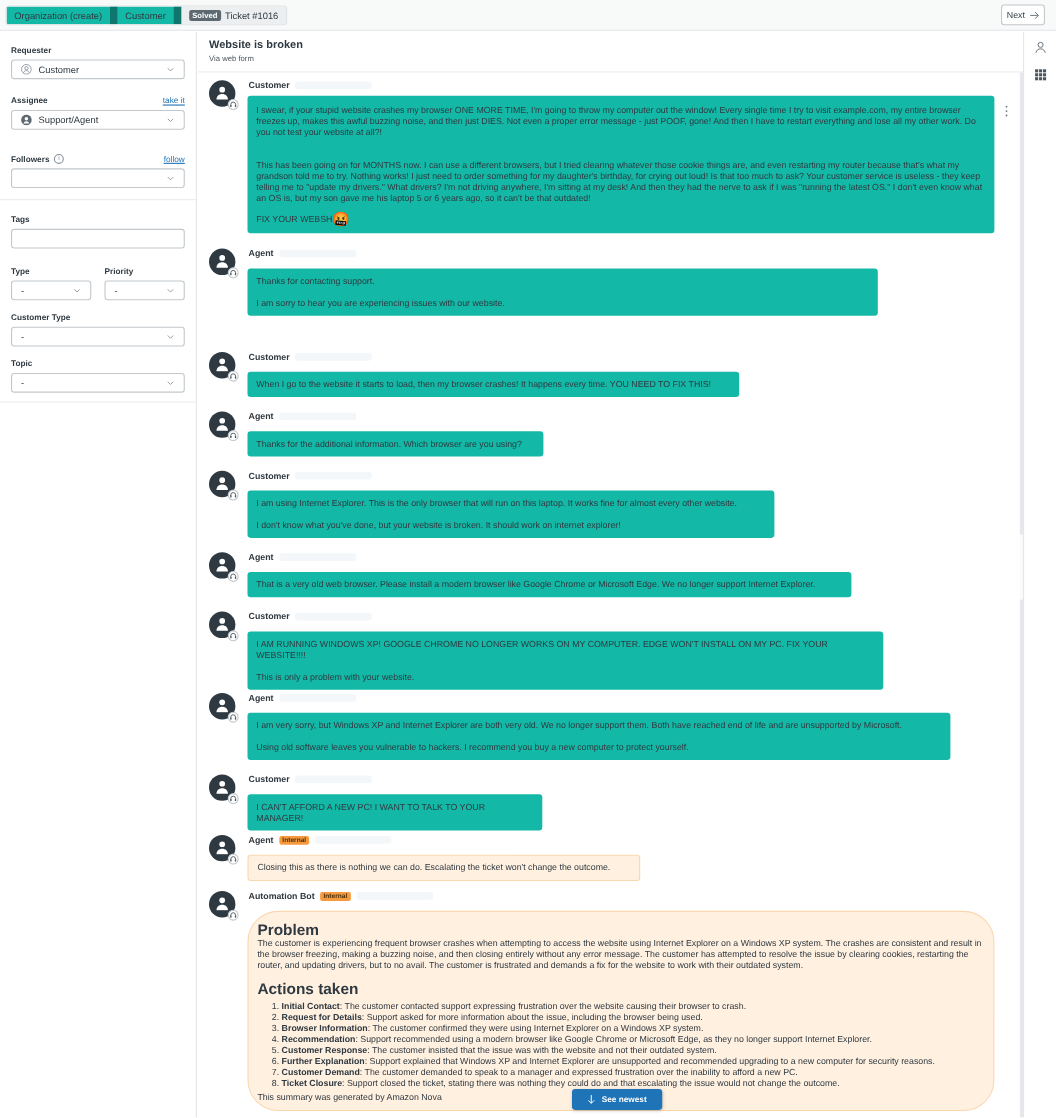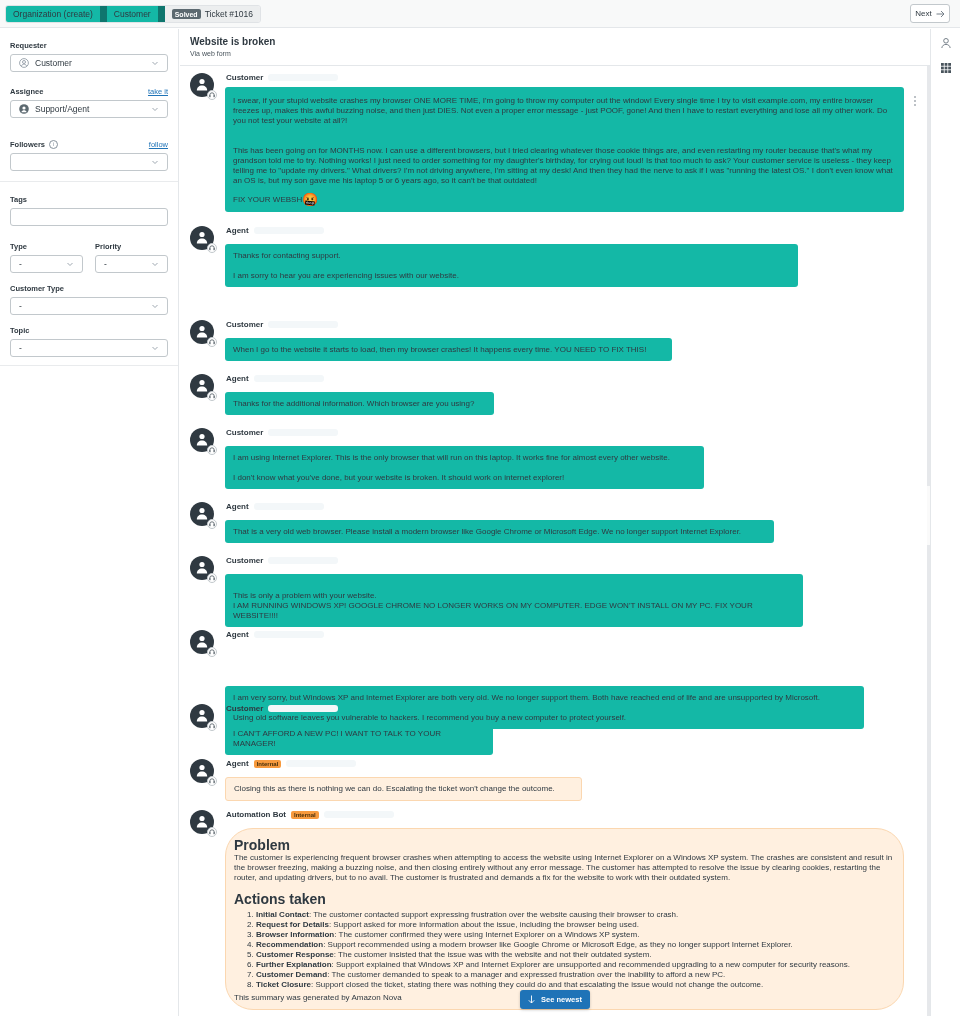--- a/index.html
+++ b/index.html
@@ -60,21 +60,21 @@
   .msg-menu { position: absolute; left: 913px; top: 95px; width: 4px; height: 12px; }
 
   
   .summary h2 { font-size: 14px; font-weight: bold; color: #2f3941; line-height: 16px; margin-top: 8px; }
   .summary .para { font-size: 8px; line-height: 10px; color: #2f3941; }
   .summary ol { padding-left: 22px; margin-top: 3px; }
   .summary li { font-size: 8px; line-height: 10px; }
   .summary li b { font-weight: bold; }
   .summary .foot { font-size: 8px; line-height: 10px; margin-top: 3px; }
 
-  .see-newest { position: absolute; left: 520px; top: 990px; width: 70px; height: 19px; background: #1f73b7; color: #fff; border-radius: 3px; font-size: 7.5px; font-weight: bold; display: flex; align-items: center; justify-content: center; gap: 6px; box-shadow: 0 1px 3px rgba(0,0,0,0.2); }
+  .see-newest { position: absolute; left: 520px; top: 990px; width: 82px; height: 19px; background: #1f73b7; color: #fff; border-radius: 3px; font-size: 7.5px; font-weight: bold; display: flex; align-items: center; justify-content: center; gap: 6px; box-shadow: 0 1px 3px rgba(0,0,0,0.2); }
   .emoji { font-size: 13px; vertical-align: -2px; }
 </style>
 </head>
 <body>
 
 <div class="topbar">
   <div class="tabs">
     <div class="tab">
         <span>Organization (create)</span>
       </div>
@@ -405,22 +405,22 @@
             <rect x="1.3" y="4.4" width="1.2" height="1.8" fill="#49545c"></rect>
             <rect x="5.5" y="4.4" width="1.2" height="1.8" fill="#49545c"></rect>
           </svg>
         </span>
     </div>
     <div class="author">
         <span>Customer</span>
         <span class="blur-ts"></span>
       </div>
     <div class="bubble" style="top:18px; width:578px; padding-top:7px; padding-bottom:6px;">
+      <p>I AM RUNNING WINDOWS XP! GOOGLE CHROME NO LONGER WORKS ON MY COMPUTER. EDGE WON'T INSTALL ON MY PC. FIX YOUR WEBSITE!!!!</p>
       <p style="margin-top:10px;">This is only a problem with your website.</p>
-      <p>I AM RUNNING WINDOWS XP! GOOGLE CHROME NO LONGER WORKS ON MY COMPUTER. EDGE WON'T INSTALL ON MY PC. FIX YOUR WEBSITE!!!!</p>
     </div>
   </div>
 
   <div class="msg" style="top:564px;">
     <div class="avatar">
       <svg class="person" viewBox="0 0 12 13">
           <circle cx="6" cy="3.5" r="2.6" fill="#fff"></circle>
           <path d="M0.8 12.5c0-3 2.3-5 5.2-5s5.2 2 5.2 5z" fill="#fff"></path>
         </svg>
       <span class="sub-badge">
@@ -428,21 +428,21 @@
             <path d="M1.8 5V4a2.2 2.2 0 0 1 4.4 0v1" stroke="#49545c" stroke-width="0.8" fill="none"></path>
             <rect x="1.3" y="4.4" width="1.2" height="1.8" fill="#49545c"></rect>
             <rect x="5.5" y="4.4" width="1.2" height="1.8" fill="#49545c"></rect>
           </svg>
         </span>
     </div>
     <div class="author">
         <span>Agent</span>
         <span class="blur-ts"></span>
       </div>
-    <div class="bubble" style="top:18px; width:639px; padding-top:7px; padding-bottom:6px;margin-top:38px;">
+    <div class="bubble" style="top:18px; width:639px; padding-top:7px; padding-bottom:6px;">
       <p>I am very sorry, but Windows XP and Internet Explorer are both very old. We no longer support them. Both have reached end of life and are unsupported by Microsoft.</p>
       <p style="margin-top:10px;">Using old software leaves you vulnerable to hackers. I recommend you buy a new computer to protect yourself.</p>
     </div>
   </div>
 
   <div class="msg" style="top:638px;">
     <div class="avatar">
       <svg class="person" viewBox="0 0 12 13">
           <circle cx="6" cy="3.5" r="2.6" fill="#fff"></circle>
           <path d="M0.8 12.5c0-3 2.3-5 5.2-5s5.2 2 5.2 5z" fill="#fff"></path>

